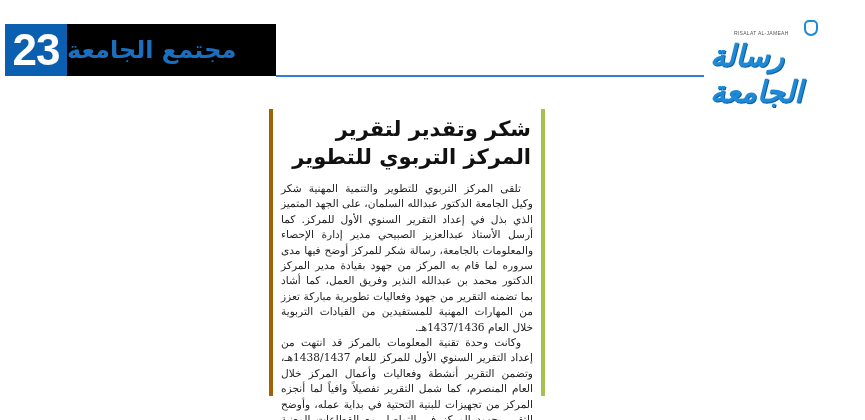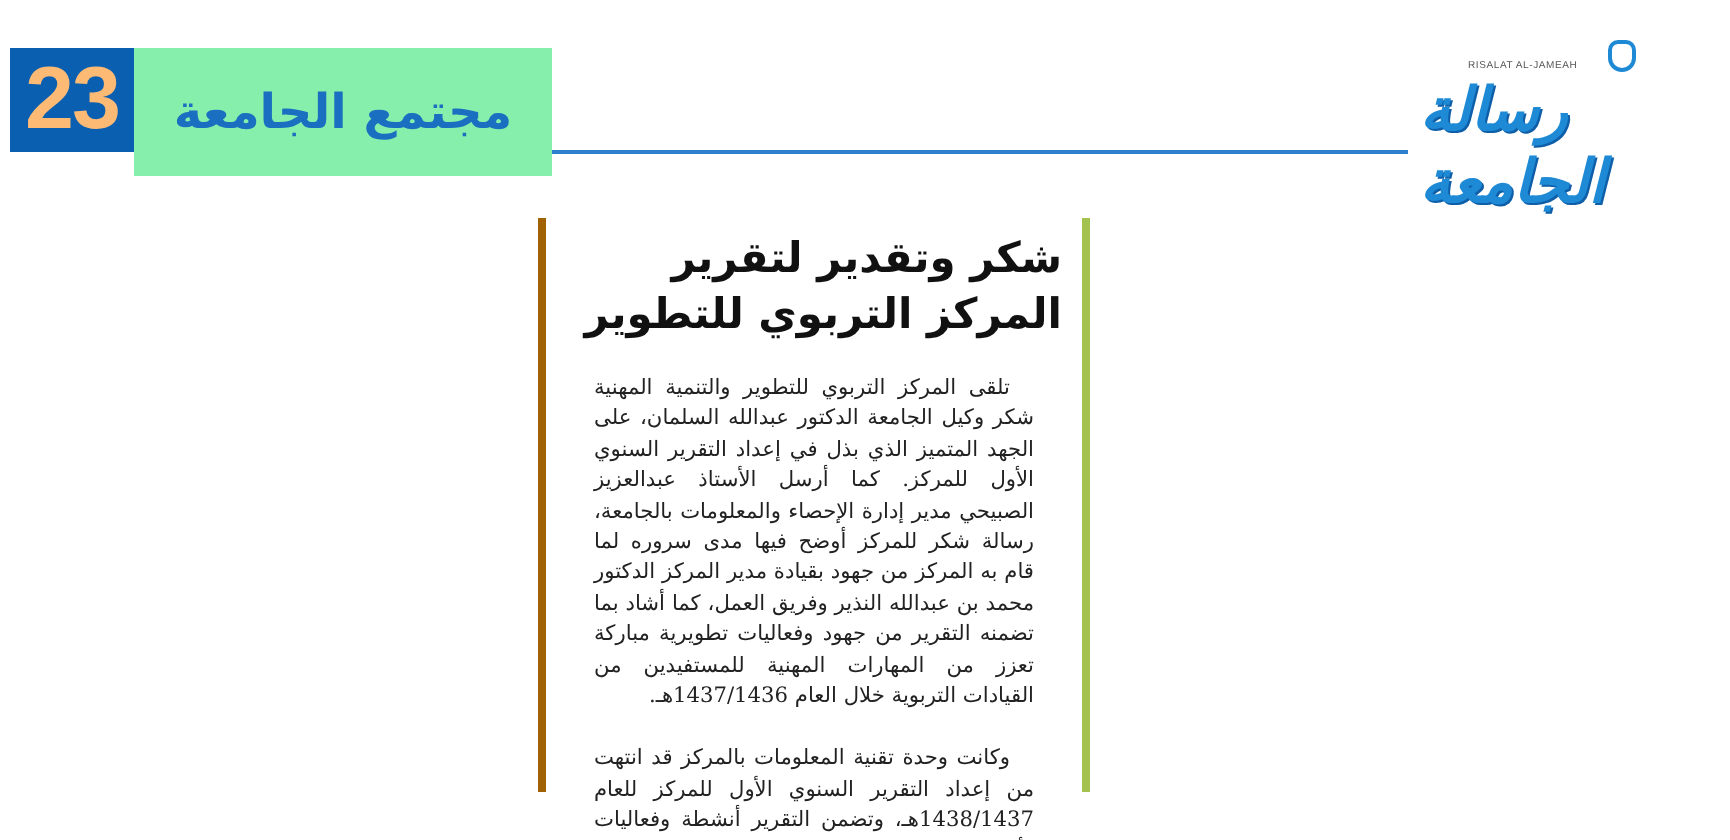--- a/index.html
+++ b/index.html
@@ -3,26 +3,26 @@
 <meta charset="utf-8">
 <style>
   html, body { margin:0; padding:0; }
   body {
     width:865px; height:420px; background:#ffffff; position:relative; overflow:hidden;
     font-family:"DejaVu Sans", sans-serif;
   }
   .header { position:absolute; left:0; top:0; width:865px; height:90px; }
   .page-badge {
     position:absolute; left:5px; top:24px; width:62px; height:52px;
-    background:#0a5fb0; color:#fdba74; display:flex; align-items:center; justify-content:center;
+    background:#0a5fb0; color:#ffffff; display:flex; align-items:center; justify-content:center;
     font-family:"Liberation Sans", sans-serif; font-weight:bold; font-size:44px; letter-spacing:-1px;
   }
   .section-band {
-    position:absolute; left:67px; top:24px; width:209px; height:64px;
-    background:#86efac; display:flex; align-items:center; justify-content:center;
+    position:absolute; left:67px; top:24px; width:209px; height:52px;
+    background:#000000; display:flex; align-items:center; 
   }
   .section-title {
     direction:rtl; color:#1a6fc0; font-weight:bold; font-size:24px;
     font-family:"DejaVu Sans", sans-serif;
   }
   .rule {
     position:absolute; left:276px; top:75px; width:428px; height:2px; background:#2f7fcf;
   }
   .issue-line {
     position:absolute; left:330px; top:50px; width:280px; direction:rtl; text-align:right;
@@ -53,21 +53,21 @@
   .headline {
     direction:rtl; text-align:right; margin:6px 10px 0 8px;
     font-size:21px; font-weight:bold; line-height:28px; color:#111;
     font-family:"DejaVu Sans", sans-serif;
   }
   .body-text {
     direction:rtl; text-align:justify; margin:10px 8px 0 8px;
     font-size:10.6px; line-height:15.4px; color:#222;
     font-family:"DejaVu Serif", serif;
   }
-  .body-text p { margin:16px; text-indent:12px; }
+  .body-text p { margin:0; text-indent:12px; }
 </style>
 </head>
 <body>
 
 <div class="header">
   <div class="page-badge">23</div>
   <div class="section-band">
     <span class="section-title">مجتمع الجامعة</span>
   </div>
   <div class="rule"></div>

